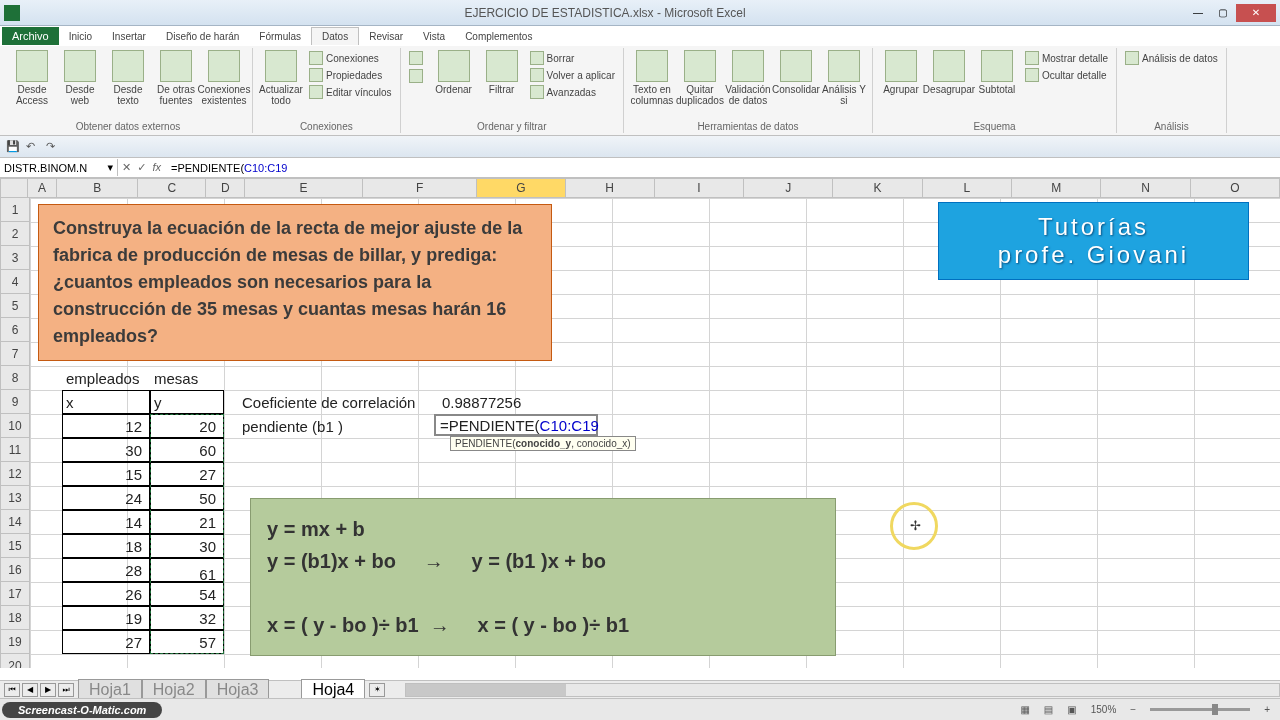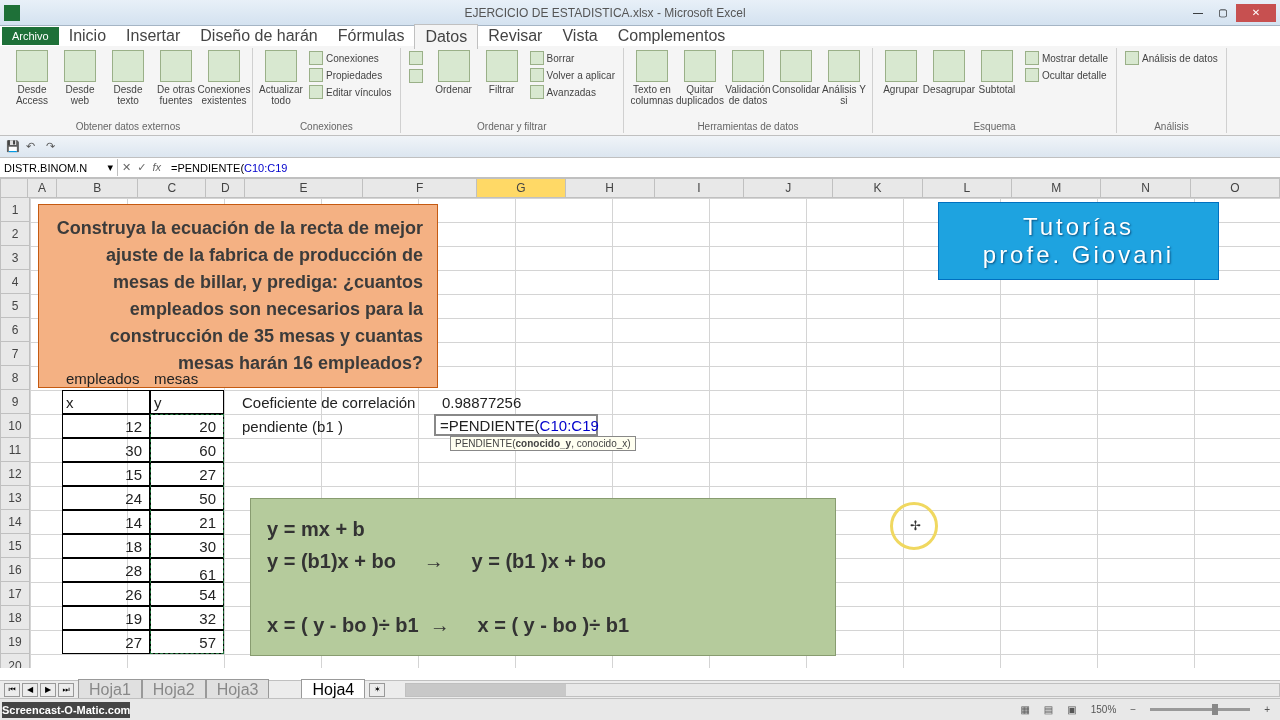--- a/index.html
+++ b/index.html
@@ -7,21 +7,21 @@
 
 .titlebar { height: 26px; background: linear-gradient(#e8f0f8, #d4e2f0); display: flex; align-items: center; padding: 12px 4px; border-bottom: 1px solid #a5b5c5; }
 .excel-icon { width: 16px; height: 16px; background: #1e7038; margin-right: 4px; }
 .title-center { flex: 1; text-align: center; color: #555; font-size: 12px; }
 .win-controls { display: flex; gap: 1px; }
 .win-btn { width: 24px; height: 18px; display: flex; align-items: center; justify-content: center; font-size: 10px; cursor: pointer; }
 .win-btn.close { background: #c75050; color: #fff; width: 40px; }
 
 .ribbon-tabs { height: 20px; display: flex; align-items: center; background: #fff; padding-left: 2px; }
 .file-tab { background: #1e7038; color: #fff; padding: 3px 10px; font-size: 11px; cursor: pointer; }
-.rtab { padding: 3px 10px; font-size: 16px; color: #444; cursor: pointer; }
+.rtab { padding: 3px 10px; font-size: 10px; color: #444; cursor: pointer; }
 .rtab.active { border: 1px solid #c0c0c0; border-bottom: none; background: #f5f5f5; }
 
 .ribbon { height: 90px; background: #f5f5f5; border-bottom: 1px solid #c0c0c0; display: flex; padding: 2px 4px; }
 .ribbon-group { display: flex; flex-direction: column; border-right: 1px solid #d0d0d0; padding: 0 6px; }
 .ribbon-group-content { flex: 1; display: flex; align-items: flex-start; gap: 4px; padding-top: 2px; }
 .ribbon-group-label { text-align: center; font-size: 10px; color: #666; padding: 1px 0; }
 .rbtn-lg { display: flex; flex-direction: column; align-items: center; width: 44px; cursor: pointer; font-size: 10px; text-align: center; color: #444; }
 .rbtn-lg .icon { width: 32px; height: 32px; background: #d8e8d0; border: 1px solid #9ab088; margin-bottom: 2px; }
 .rbtn-sm { display: flex; align-items: center; font-size: 10px; color: #444; cursor: pointer; padding: 1px 2px; white-space: nowrap; }
 .rbtn-sm .icon-s { width: 14px; height: 14px; background: #d8e8d0; border: 1px solid #9ab088; margin-right: 3px; }
@@ -73,21 +73,21 @@
 .nav-btn { width: 16px; height: 14px; border: 1px solid #999; font-size: 8px; display: flex; align-items: center; justify-content: center; cursor: pointer; }
 .sheet-tab { padding: 1px 10px; font-size: 16px; border: 1px solid #999; background: #e0e0e0; cursor: pointer; color: #888;}
 .sheet-tab.active { background: #fff; color: #000; border-bottom: 1px solid #fff; margin-left: 32px; }
 .hscroll { flex: 1; margin-left: 20px; height: 14px; background: #e8e8e8; border: 1px solid #c0c0c0; position: relative; }
 .hscroll-thumb { position: absolute; left: 0; width: 160px; top: 0; bottom: 0; background: #c8c8c8; }
 
 .status-bar { position: absolute; bottom: 0; left: 0; right: 0; height: 22px; background: #e8e8e8; border-top: 1px solid #c0c0c0; display: flex; align-items: center; justify-content: flex-end; padding: 0 10px; gap: 14px; font-size: 10px; color: #555; }
 .zoom-slider { width: 100px; height: 3px; background: #999; position: relative; }
 .zoom-thumb { position: absolute; left: 62%; top: -4px; width: 6px; height: 11px; background: #888; }
 
-.watermark { position: absolute; bottom: 2px; left: 2px; background: rgba(0,0,0,0.7); color: #fff; padding: 2px 0; font-size: 11px; font-weight: bold; border-radius: 0; z-index: 99; }
+.watermark { position: absolute; bottom: 2px; left: 2px; background: rgba(0,0,0,0.7); color: #fff; padding: 2px 16px; font-size: 11px; font-weight: bold; border-radius: 8px; z-index: 99; font-style: italic; }
 </style>
 </head>
 <body>
 
 <div class="titlebar">
   <div class="excel-icon"></div>
   <div class="title-center">EJERCICIO DE ESTADISTICA.xlsx - Microsoft Excel</div>
   <div class="win-controls">
     <div class="win-btn">—</div>
     <div class="win-btn">▢</div>
@@ -309,23 +309,23 @@
       <div class="row-h">15</div>
       <div class="row-h">16</div>
       <div class="row-h">17</div>
       <div class="row-h">18</div>
       <div class="row-h">19</div>
       <div class="row-h">20</div>
     </div>
   <div class="cells">
     <div class="cell-grid-bg"></div>
 
-    <div class="overlay orange-box" style="left:8px; top:6px; width:400px;text-align:right;">Construya la ecuación de la recta de mejor ajuste de la fabrica de producción de mesas de billar, y prediga: ¿cuantos empleados son necesarios para la construcción de 35 mesas y cuantas mesas harán 16 empleados?</div>
-
-    <div class="overlay blue-box" style="left:908px; top:4px; width:281px;">
+    <div class="overlay orange-box" style="left:8px; top:6px; width:514px;">Construya la ecuación de la recta de mejor ajuste de la fabrica de producción de mesas de billar, y prediga: ¿cuantos empleados son necesarios para la construcción de 35 mesas y cuantas mesas harán 16 empleados?</div>
+
+    <div class="overlay blue-box" style="left:908px; top:4px; width:311px;">
       <div>Tutorías</div>
       <div>profe. Giovani</div>
     </div>
 
     <div class="cell-txt" style="left:32px; top:168px; width:88px; height:24px">empleados</div>
     <div class="cell-txt" style="left:120px; top:168px; width:74px; height:24px">mesas</div>
 
     <div class="overlay data-border" style="left:32px; top:192px; width:88px; height:24px"></div>
     <div class="overlay data-border" style="left:120px; top:192px; width:74px; height:24px"></div>
     <div class="cell-txt" style="left:32px; top:192px; width:88px; height:24px">x</div>

